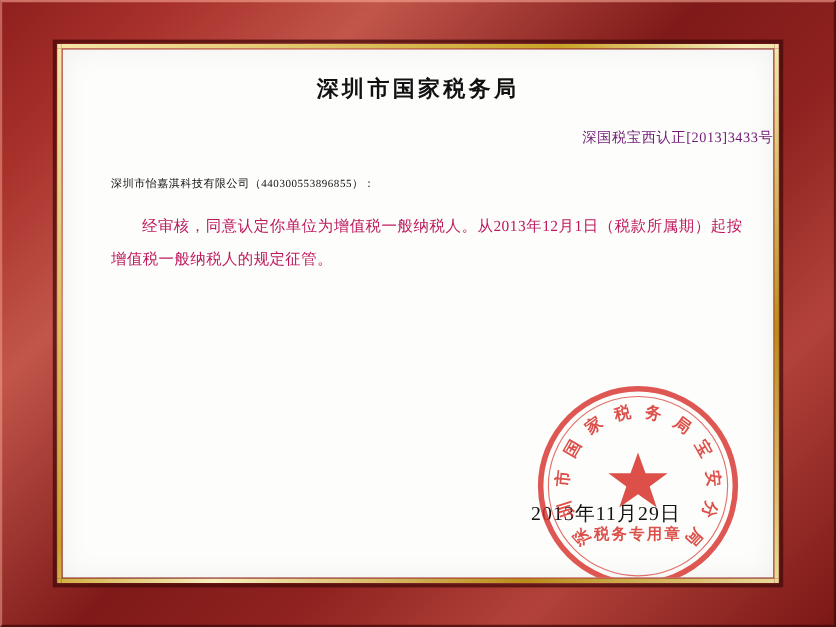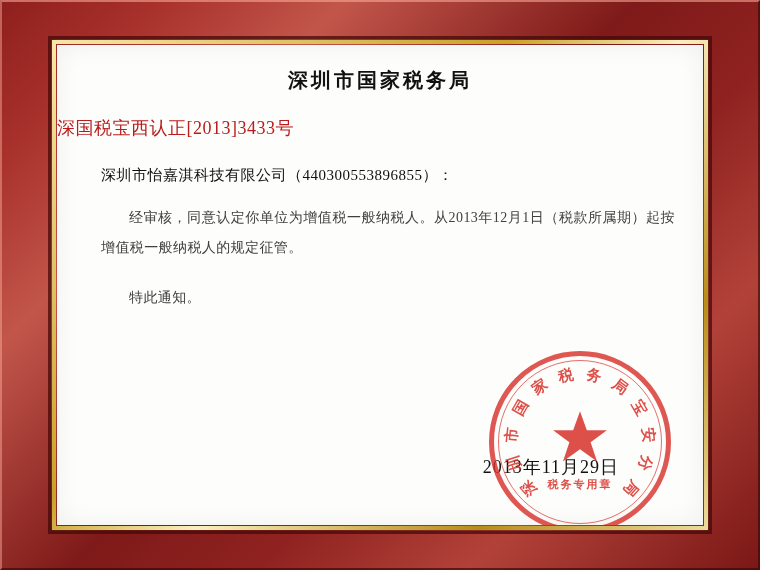--- a/index.html
+++ b/index.html
@@ -80,36 +80,36 @@
   #doc-title-1 {
     margin-top: 22px;
     font-size: 20px;
   }
   #doc-title-2 {
     margin-top: 12px;
     font-size: 20px;
   }
   #doc-number {
     margin-top: 22px;
-    text-align: left;
-    font-size: 18px;
-    color: #b91c1c;
+    text-align: right;
+    font-size: 13px;
+    color: #701a75;
     letter-spacing: 0.5px;
   }
   #addressee {
     margin: 26px 0 0 44px;
-    font-size: 15px;
+    font-size: 10px;
     color: #111111;
     letter-spacing: 0.5px;
   }
   .body-paragraph {
     margin: 18px 28px 0 44px;
     font-size: 14px;
     line-height: 30px;
-    color: #404040;
+    color: #be185d;
     text-align: justify;
     text-indent: 28px;
     letter-spacing: 0.4px;
   }
   #closing-paragraph {
     margin-top: 20px;
   }
 
   
   #issue-date {
@@ -176,21 +176,21 @@
     transform: translate(-50%, -50%);
     white-space: nowrap;
   }
   #seal-bottom-text {
     position: absolute;
     left: 0;
     top: 126px;
     width: 182px;
     text-align: center;
     color: #d8322c;
-    font-size: 11px;
+    font-size: 14px;
     font-weight: bold;
     letter-spacing: 2px;
     opacity: 0.85;
   }
 </style>
 </head>
 <body>
 
 <div id="certificate-frame">
   <div id="frame-outer-bevel"></div>
@@ -201,21 +201,20 @@
 
     <div class="title-line" id="doc-title-1">深圳市国家税务局</div>
 
 
     <div id="doc-number">深国税宝西认正[2013]3433号</div>
 
     <div id="addressee">深圳市怡嘉淇科技有限公司（440300553896855）：</div>
 
     <div class="body-paragraph" id="main-paragraph">经审核，同意认定你单位为增值税一般纳税人。从2013年12月1日（税款所属期）起按增值税一般纳税人的规定征管。</div>
 
-    <div class="body-paragraph" id="closing-paragraph">特此通知。</div>
 
     <div id="issue-date">2013年11月29日</div>
 
     <div id="official-seal">
       <div id="seal-ring-outer"></div>
       <div id="seal-ring-inner"></div>
 
       <div id="seal-arc">
           <div class="seal-arc-char">
             <span style="left: -50.5338px; top: 45.5009px; transform: translate(-50%, -50%) rotate(-132deg);">深</span>

